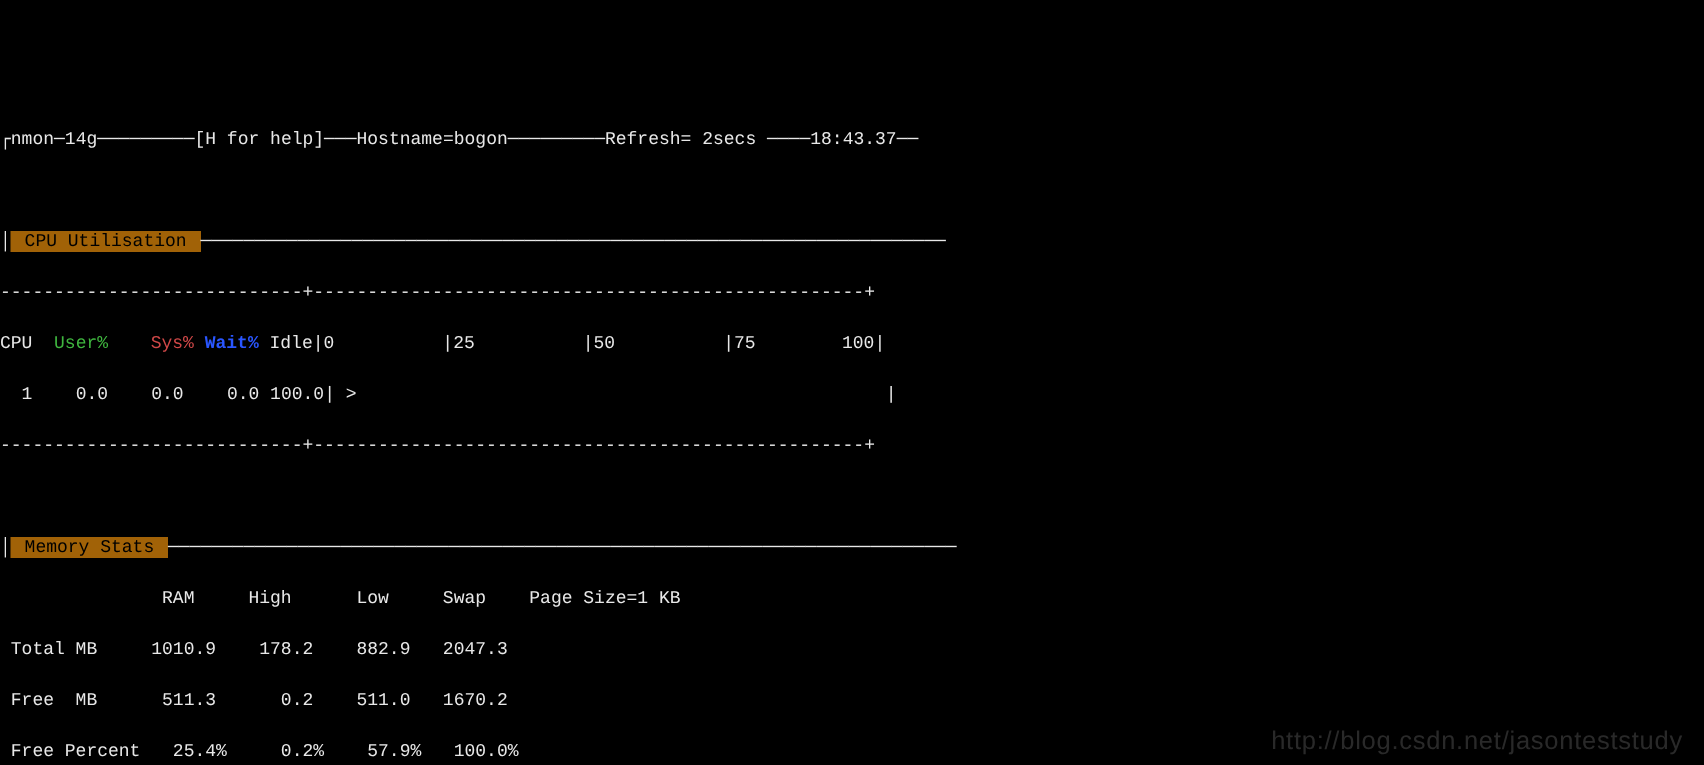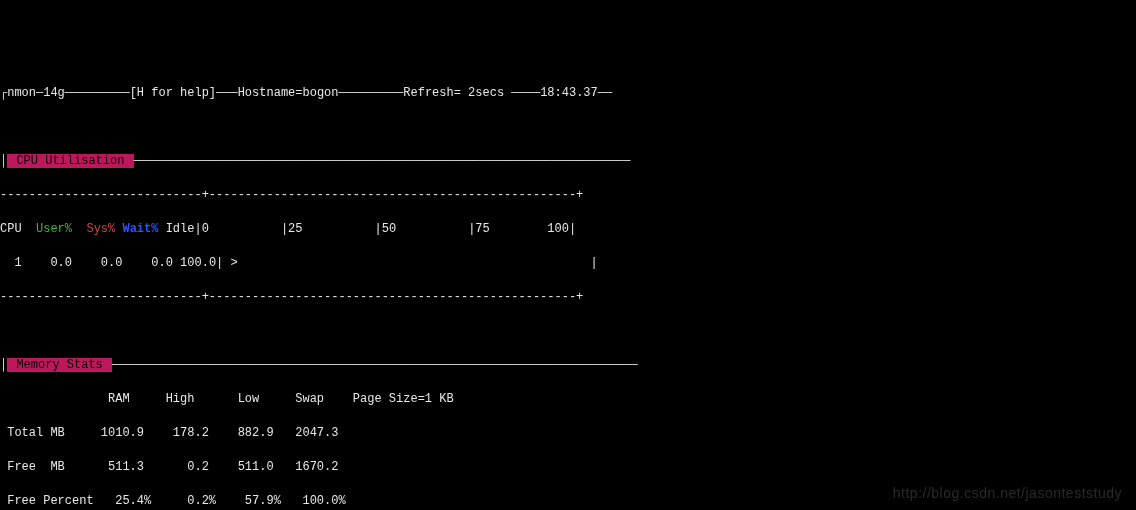--- a/index.html
+++ b/index.html
@@ -9,35 +9,35 @@
     font-family: "Courier New", Consolas, monospace;
     font-size: 12px;
     line-height: 17px;
     width: 1136px;
     height: 510px;
     overflow: hidden;
     white-space: pre;
     position: relative;
   }
   .box-title {
-    background: #be185d;
+    background: #a16207;
     color: #000;
     padding: 0 2px;
   }
   .green  { color: #3fb63f; margin-top: 44px; }
-  .red    { color: #d04848; }
+  .red    { color: #d04848; margin-left: 14px; }
   .blue   { color: #2a56ff; font-weight: bold; }
   .row { height: 17px; }
   #watermark {
     position: absolute;
     right: 14px;
     bottom: 8px;
     color: #777;
     font-family: Verdana, sans-serif;
-    font-size: 14px;
+    font-size: 17px;
     letter-spacing: .5px;
     opacity: .35;
     pointer-events: none;
   }
 </style>
 </head>
 <body>
 
 
 

